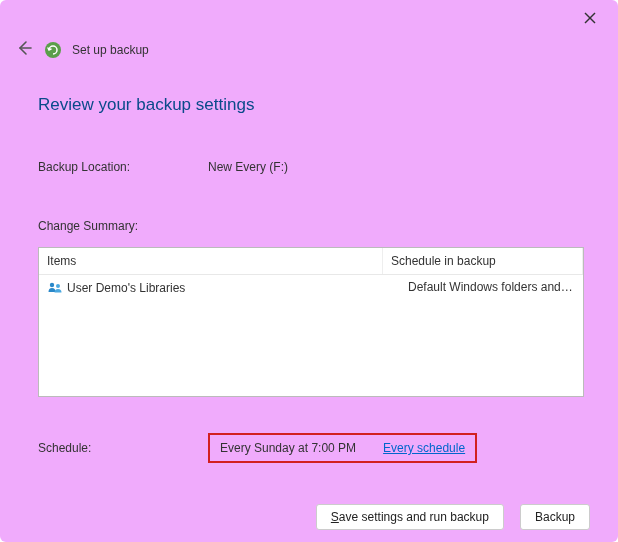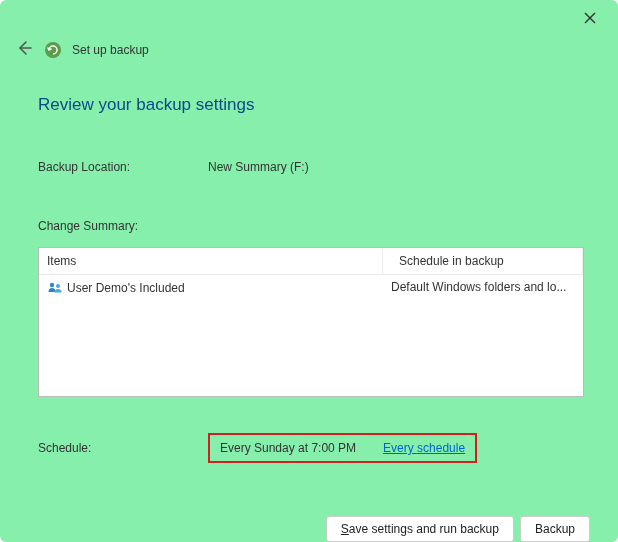--- a/index.html
+++ b/index.html
@@ -13,21 +13,21 @@
       background: #fff;
       width: 618px;
       height: 542px;
       position: relative;
       overflow: hidden;
     }
     .window {
       width: 618px;
       height: 542px;
       position: relative;
-      background: #86efac;
+      background: #f0abfc;
       border-radius: 6px;
     }
     .close-btn {
       position: absolute;
       top: 8px;
       right: 14px;
       cursor: pointer;
       padding: 4px 8px;
     }
     .close-btn svg {
@@ -84,21 +84,20 @@
     .table-wrap {
       border: 1px solid #bbb;
       height: 150px;
       margin-top: 6px;
       background: #fff;
     }
     .table-header {
       display: flex;
       background: #fff;
       border-bottom: 1px solid #e8e8e8;
-      gap: 8px;
     }
     .table-header .col {
       padding: 6px 8px;
       font-size: 12px;
       color: #333;
       border-right: 1px solid #eee;
     }
     .col-items {
       width: 344px;
     }
@@ -117,20 +116,21 @@
       text-overflow: ellipsis;
     }
     .cell-items {
       width: 344px;
       display: flex;
       align-items: center;
       gap: 4px;
     }
     .cell-included {
       flex: 1;
+      margin-left: 17px;
     }
     .user-icon {
       width: 16px;
       height: 16px;
       flex-shrink: 0;
     }
     .schedule-row {
       display: flex;
       align-items: center;
       margin-top: 36px;
@@ -152,24 +152,24 @@
       color: #333;
     }
     .schedule-link {
       color: #0066cc;
       text-decoration: underline;
       font-size: 12px;
       cursor: pointer;
     }
     .footer {
       position: absolute;
-      bottom: 0;
+      bottom: 12px;
       right: 28px;
       display: flex;
-      gap: 6px;
+      gap: 16px;
     }
     .btn {
       background: #fff;
       border: 1px solid #ccc;
       border-radius: 3px;
       padding: 5px 14px;
       font-size: 12px;
       color: #222;
       cursor: pointer;
       font-family: inherit;
@@ -200,41 +200,41 @@
       <path d="M4 7 L5 9 L7 8" fill="none" stroke="#fff" stroke-width="1.5" stroke-linecap="round"></path>
     </svg>
     <span class="window-title">Set up backup</span>
   </div>
 
   <div class="content">
     <h1 class="heading">Review your backup settings</h1>
 
     <div class="row">
       <span class="label">Backup Location:</span>
-      <span>New Summary (F:)</span>
+      <span>New Every (F:)</span>
     </div>
 
     <div class="row">
       <span class="label">Change Summary:</span>
     </div>
 
     <div class="table-wrap">
       <div class="table-header">
         <div class="col col-items">Items</div>
         <div class="col col-included">Schedule in backup</div>
       </div>
       <div class="table-row">
         <div class="cell cell-items">
           <svg class="user-icon" viewBox="0 0 16 16">
             <circle cx="5" cy="5" r="2.2" fill="#2a88c9"></circle>
             <path d="M1.5 12 Q1.5 8 5 8 Q8.5 8 8.5 12 Z" fill="#2a88c9"></path>
             <circle cx="11" cy="6" r="2" fill="#4aa8e0"></circle>
             <path d="M7.5 12.5 Q7.5 9 11 9 Q14.5 9 14.5 12.5 Z" fill="#4aa8e0"></path>
           </svg>
-          <span>User Demo's Included</span>
+          <span>User Demo's Libraries</span>
         </div>
         <div class="cell cell-included">Default Windows folders and lo...</div>
       </div>
     </div>
 
     <div class="schedule-row">
       <span class="schedule-label">Schedule:</span>
       <div class="schedule-highlight">
         <span class="schedule-text">Every Sunday at 7:00 PM</span>
         <a class="schedule-link">Every schedule</a>

